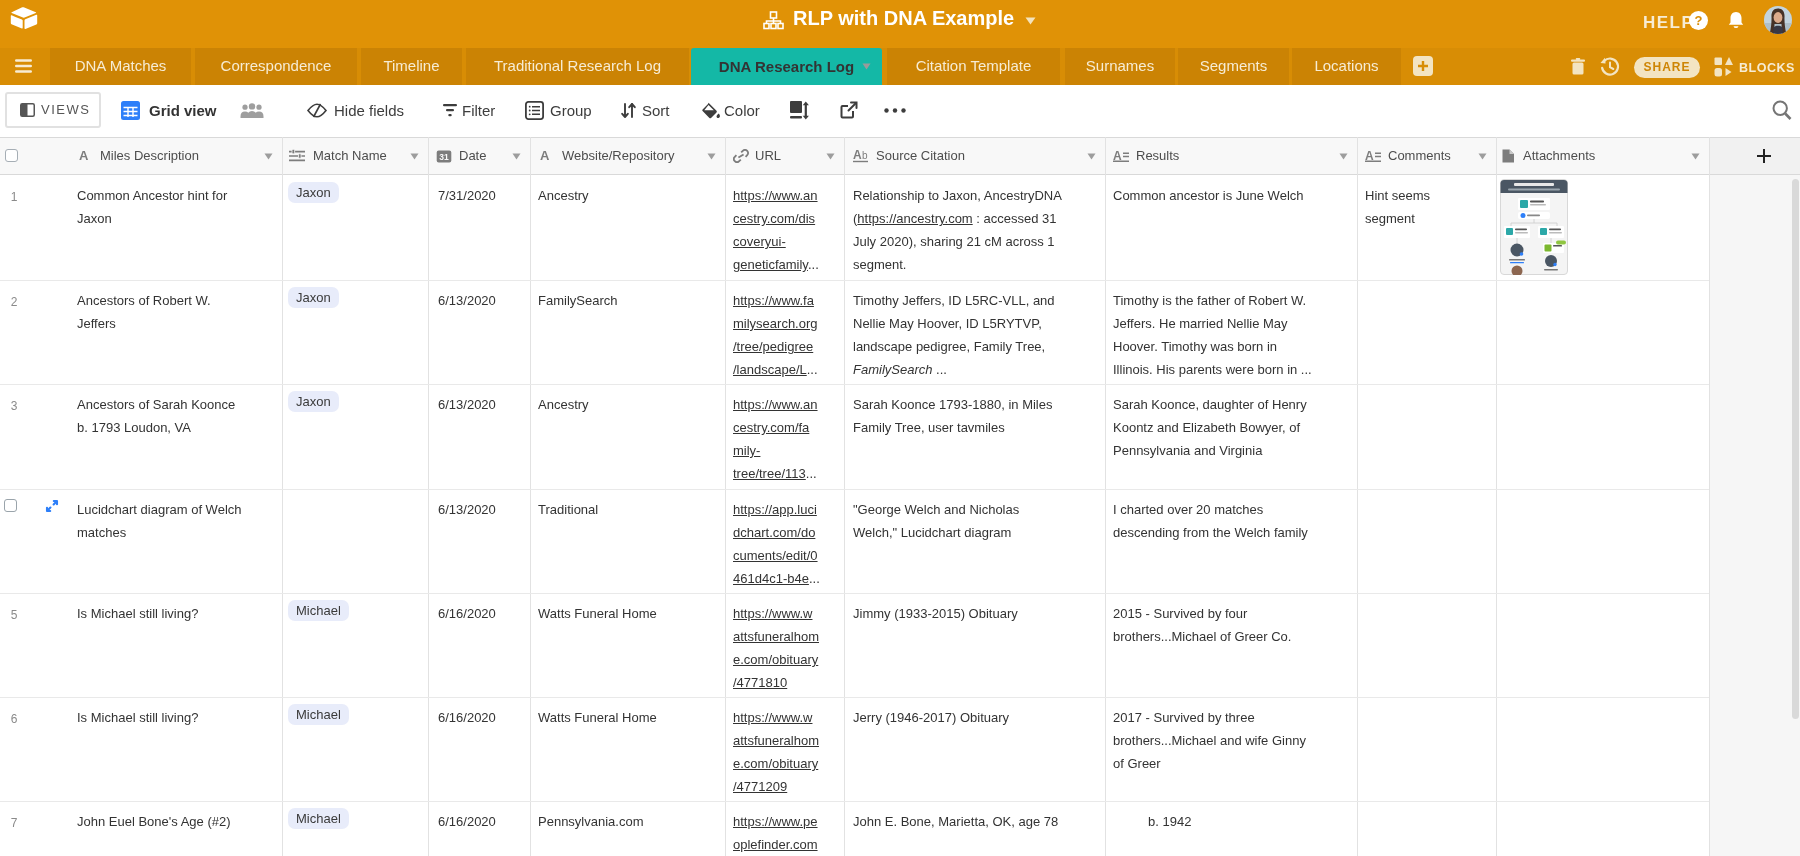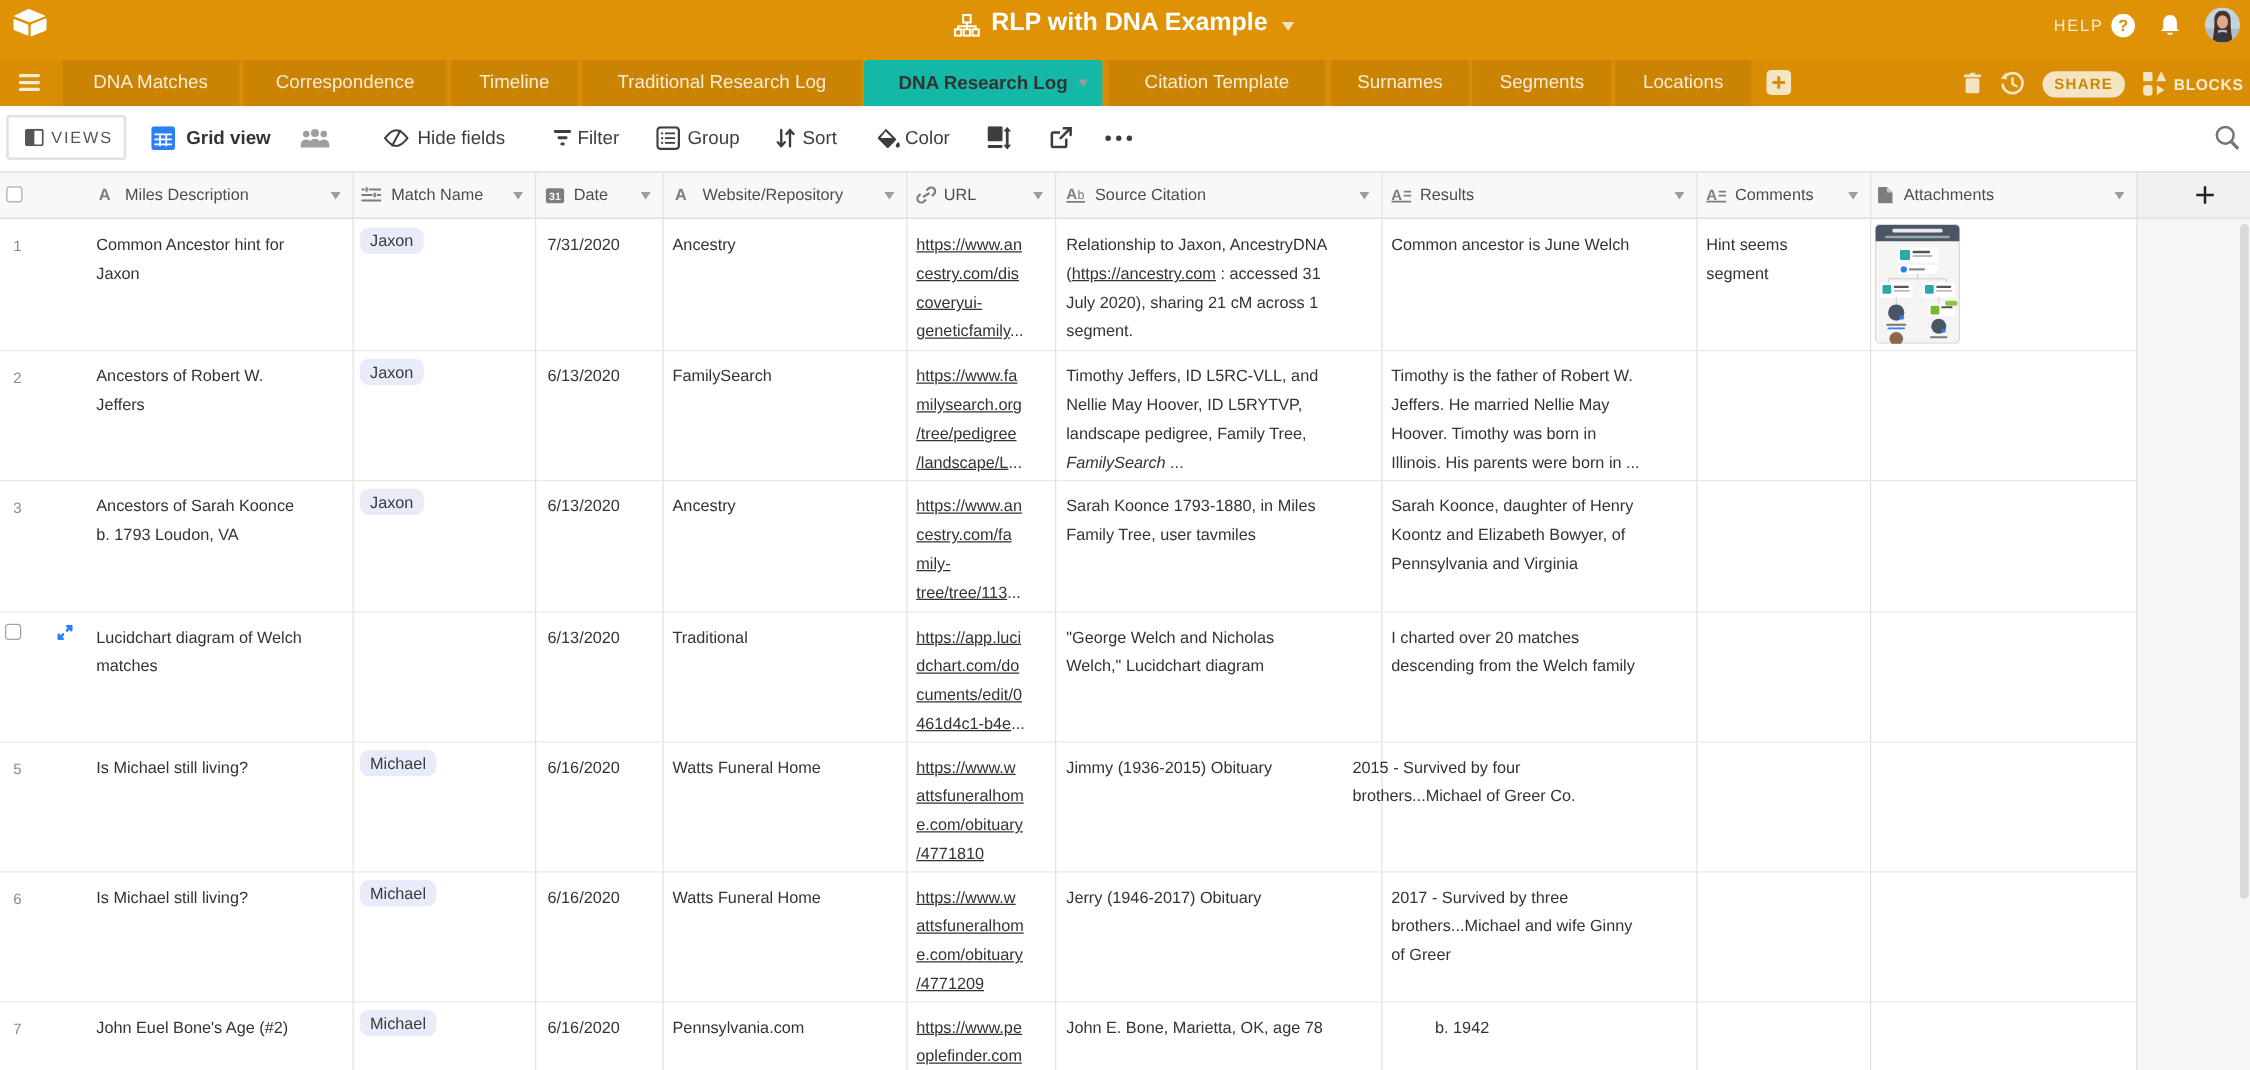--- a/index.html
+++ b/index.html
@@ -20,21 +20,21 @@
 <rect x="7.5" y="1" width="6" height="6"></rect>
     <rect x="1" y="12.5" width="5" height="5"></rect>
     <rect x="8" y="12.5" width="5" height="5"></rect>
     <rect x="15" y="12.5" width="5" height="5"></rect>
 <path d="M10.5 7 V10 M3.5 12.5 V10 H17.5 V12.5 M10.5 10 V12.5"></path>
 </svg>
 <div class="abs" style="left:793px;top:7px;font-size:20px;font-weight:bold;color:#fff;">RLP with DNA Example</div>
 <svg class="abs" style="left:1025px;top:17px;" width="11" height="8" viewBox="0 0 11 8">
     <path d="M0.5 0.5 L10.5 0.5 L5.5 7.5 Z" fill="#f3e3bd"></path>
   </svg>
-<div class="abs" style="left:1643px;top:13px;font-size:13px;font-weight:normal;letter-spacing:1.5px;color:#f7ecd4;">HELP</div>
+<div class="abs" style="left:1643px;top:13px;font-size:17px;font-weight:bold;letter-spacing:1.5px;color:#f7ecd4;">HELP</div>
 <svg class="abs" style="left:1689px;top:11px;" width="19" height="19" viewBox="0 0 19 19">
 <circle cx="9.5" cy="9.5" r="9.5" fill="#fff"></circle>
 <text x="9.5" y="14.2" font-size="13" font-weight="bold" fill="#d98d05" text-anchor="middle" font-family="Liberation Sans,sans-serif">?</text>
 </svg>
 <svg class="abs" style="left:1727px;top:11px;" width="18" height="19" viewBox="0 0 18 19">
 <path d="M9 1 C5.5 1 3.5 3.8 3.5 7 L3.5 11.5 L1.8 13.8 L16.2 13.8 L14.5 11.5 L14.5 7 C14.5 3.8 12.5 1 9 1 Z" fill="#fff"></path>
 <path d="M6.5 15.2 A2.6 2.6 0 0 0 11.5 15.2 Z" fill="#fff"></path>
 </svg>
 <svg class="abs" style="left:1764px;top:6px;" width="28" height="28" viewBox="0 0 28 28">
 <defs>
@@ -431,23 +431,23 @@
 <div class="cell" style="left:538px;top:602px;width:185px;">
     <div>Watts Funeral Home</div>
   </div>
 <div class="cell" style="left:733px;top:602px;width:110px;">
     <div><span class="u">https://www.w</span></div>
     <div><span class="u">attsfuneralhom</span></div>
     <div><span class="u">e.com/obituary</span></div>
     <div><span class="u">/4771810</span></div>
   </div>
 <div class="cell" style="left:853px;top:602px;width:248px;">
-    <div>Jimmy (1936-2015) Obituary</div>
-  </div>
-<div class="cell" style="left:1082px;top:602px;width:242px;">
+    <div>Jimmy (1933-2015) Obituary</div>
+  </div>
+<div class="cell" style="left:1113px;top:602px;width:242px;">
     <div>2015 - Survived by four</div>
     <div>brothers...Michael of Greer Co.</div>
   </div>
 <div class="abs" style="left:0;top:697px;width:1709px;height:1px;background:#e9e9e9;"></div>
 <div class="abs" style="left:0;top:708px;width:28px;text-align:center;font-size:12px;color:#8a8a8a;line-height:23px;">6</div>
 <div class="cell" style="left:77px;top:706px;width:200px;">
     <div>Is Michael still living?</div>
   </div>
 <div class="pill" style="left:288px;top:704px;">Michael</div>
 <div class="cell" style="left:438px;top:706px;width:90px;">

